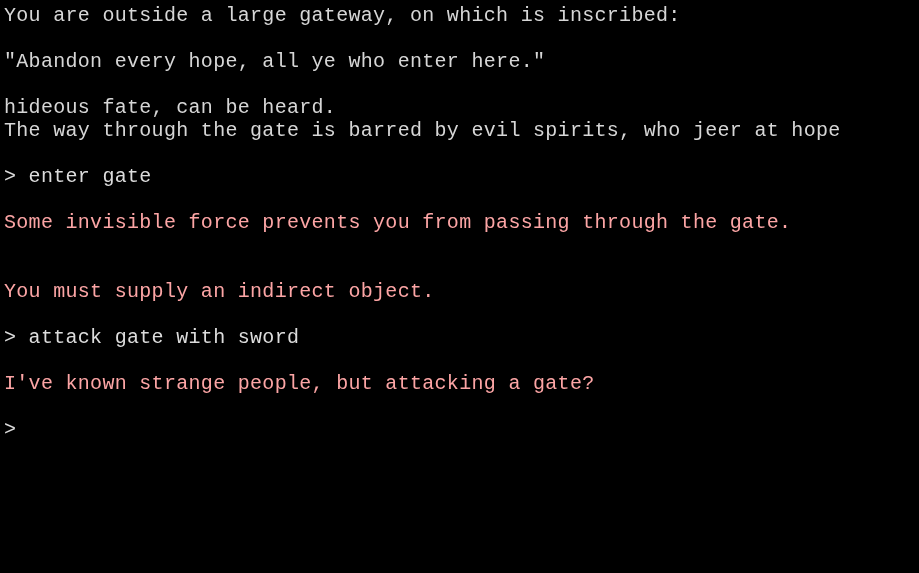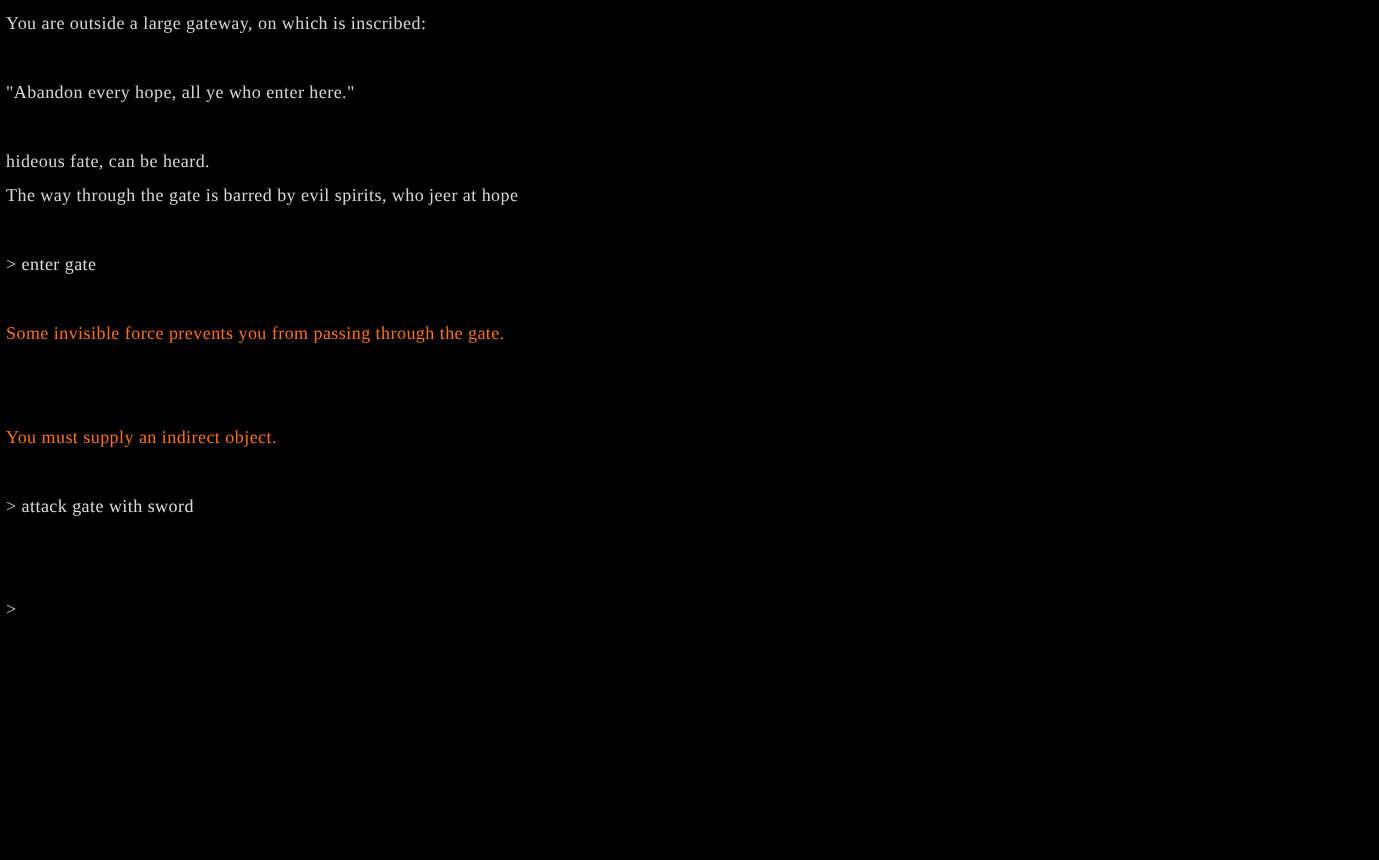--- a/index.html
+++ b/index.html
@@ -10,41 +10,41 @@
   body {
     width: 919px;
     height: 573px;
     overflow: hidden;
   }
   #terminal {
     width: 919px;
     height: 470px;
     background: #000000;
     color: #d6d6d6;
-    font-family: Liberation Serif, serif;
-    font-size: 12px;
+    font-family: Liberation Mono, monospace;
+    font-size: 20px;
     line-height: 23px;
     letter-spacing: 0.30px;
     padding: 4px 0 0 4px;
     box-sizing: border-box;
     -webkit-font-smoothing: antialiased;
   }
   .line {
     white-space: pre;
     height: 23px;
     min-height: 23px;
   }
   .blank {
     white-space: pre;
     height: 23px;
     min-height: 23px;
   }
   .narration { color: #d6d6d6; }
   .command   { color: #dcdcdc; }
-  .response  { color: #f97316; }
+  .response  { color: #fca5a5; }
   .prompt-only { color: #dcdcdc; }
 </style>
 </head>
 <body>
 
 <div id="terminal" style="background-color: rgb(0, 0, 0); color: rgb(214, 214, 214);">
     <div class="line narration">You are outside a large gateway, on which is inscribed:</div>
     <div class="blank blank"></div>
     <div class="line narration">"Abandon every hope, all ye who enter here."</div>
     <div class="blank blank"></div>
@@ -53,15 +53,16 @@
     <div class="blank blank"></div>
     <div class="line command">&gt; enter gate</div>
     <div class="blank blank"></div>
     <div class="line response">Some invisible force prevents you from passing through the gate.</div>
     <div class="blank blank"></div>
     <div class="blank blank"></div>
     <div class="line response">You must supply an indirect object.</div>
     <div class="blank blank"></div>
     <div class="line command">&gt; attack gate with sword</div>
     <div class="blank blank"></div>
+    <div class="line response">I've known strange people, but attacking a gate?</div>
     <div class="blank blank"></div>
     <div class="line prompt-only">&gt;</div>
   </div>
 
 </body></html>

